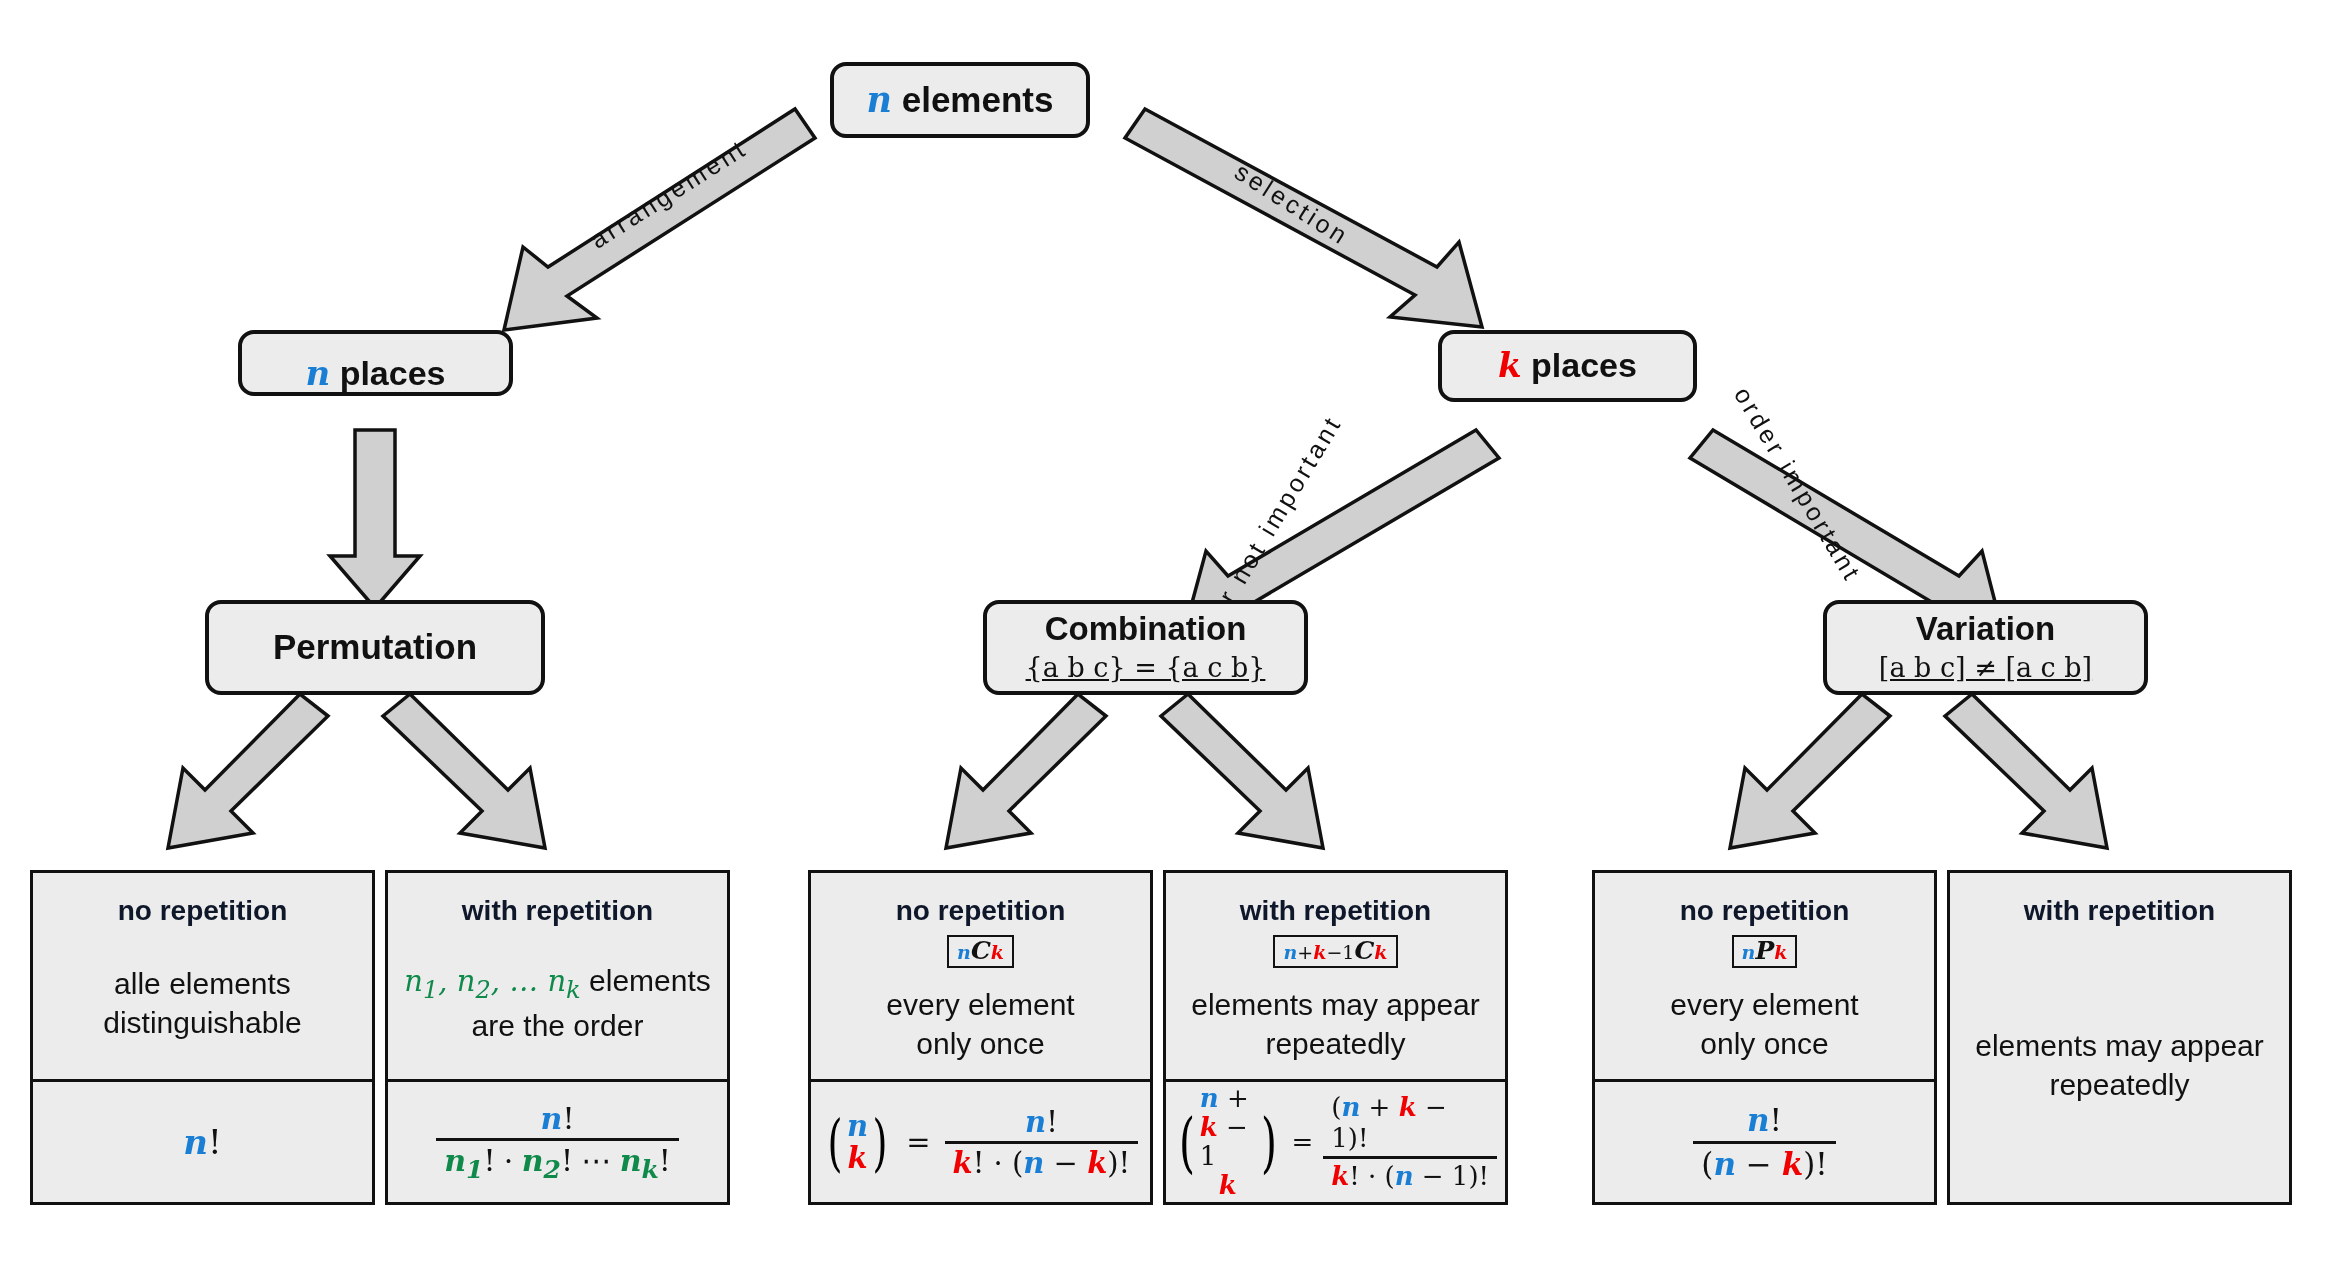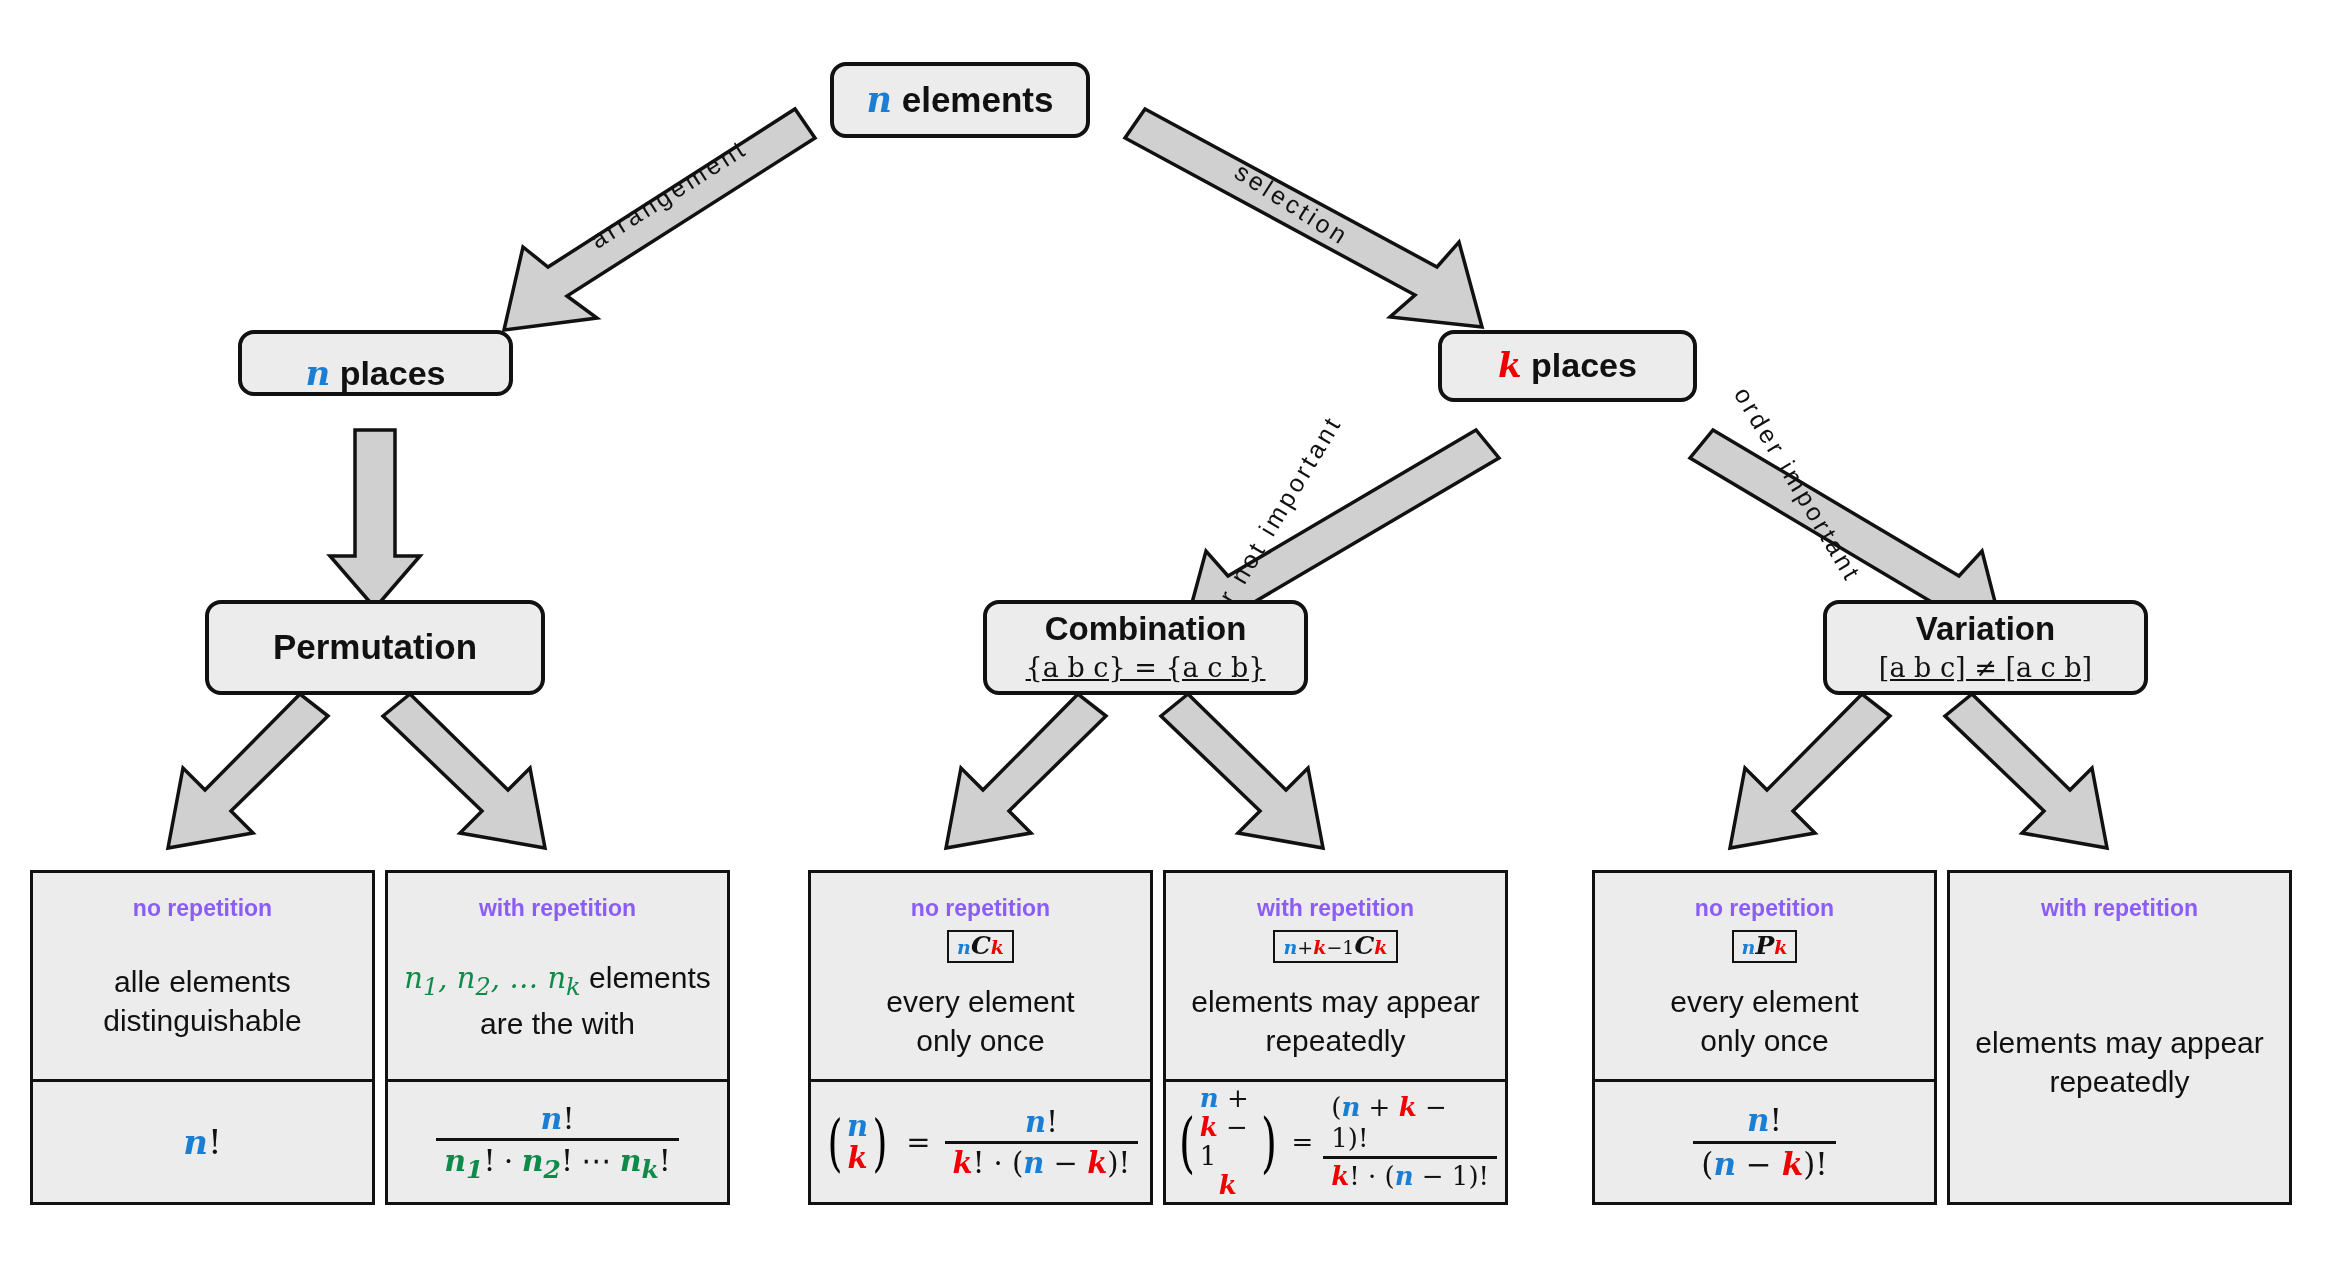--- a/index.html
+++ b/index.html
@@ -11,21 +11,21 @@
         border:4px solid #111;border-radius:16px;
         display:flex;flex-direction:column;align-items:center;justify-content:center;
         text-align:center;}
   .node .title{font-weight:bold;color:#111;line-height:1.05;}
   .node .sub{color:#111;line-height:1.1;margin-top:6px;text-decoration:underline;}
 
   .leaf{position:absolute;box-sizing:border-box;background:#ececec;
         border:3px solid #111;border-radius:0;display:flex;flex-direction:column;}
   .leaf .head{flex:0 0 auto;padding-top:22px;display:flex;flex-direction:column;
               align-items:center;justify-content:flex-start;}
-  .leaf .head .lbl{font-weight:bold;font-size:23px;color:#8b5cf6;text-align:center;}
+  .leaf .head .lbl{font-weight:bold;font-size:28px;color:#0f172a;text-align:center;}
   .leaf .body{flex:1 1 auto;display:flex;align-items:center;justify-content:center;
               text-align:center;font-size:30px;color:#111;line-height:1.3;padding:0 10px;}
   .leaf .formula{flex:0 0 120px;border-top:3px solid #111;display:flex;
                  align-items:center;justify-content:center;padding:0 8px;}
 
   .badge{display:inline-block;border:2px solid #111;background:#ececec;
          padding:1px 8px 3px 8px;margin-top:8px;line-height:1;}
 
   .mi{font-family:"DejaVu Serif",serif;font-style:italic;font-weight:bold;}
   .mup{font-family:"DejaVu Serif",serif;font-style:normal;}
@@ -136,21 +136,21 @@
   </div>
 
   <div class="leaf" style="left:385px;top:870px;width:345px;height:335px;">
     <div class="head">
       <span class="lbl">with repetition</span>
     </div>
     <div class="body">
       <div>
         <span class="mi green" style="font-size:29px;font-weight:400;">n<sub>1</sub>, n<sub>2</sub>, … n<sub>k</sub></span>
         <span style="font-size:30px;"> elements</span><br>
-        <span style="font-size:30px;">are the with</span>
+        <span style="font-size:30px;">are the order</span>
       </div>
     </div>
     <div class="formula">
       <span class="frac" style="font-size:30px;">
         <span class="num"><span class="mi blue">n</span><span class="mup blk">!</span></span>
         <span class="den"><span class="mi green">n<sub>1</sub></span><span class="mup blk">!</span>
           <span class="mup blk">·</span>
           <span class="mi green">n<sub>2</sub></span><span class="mup blk">!</span>
           <span class="mup blk">⋯</span>
           <span class="mi green">n<sub>k</sub></span><span class="mup blk">!</span></span>

